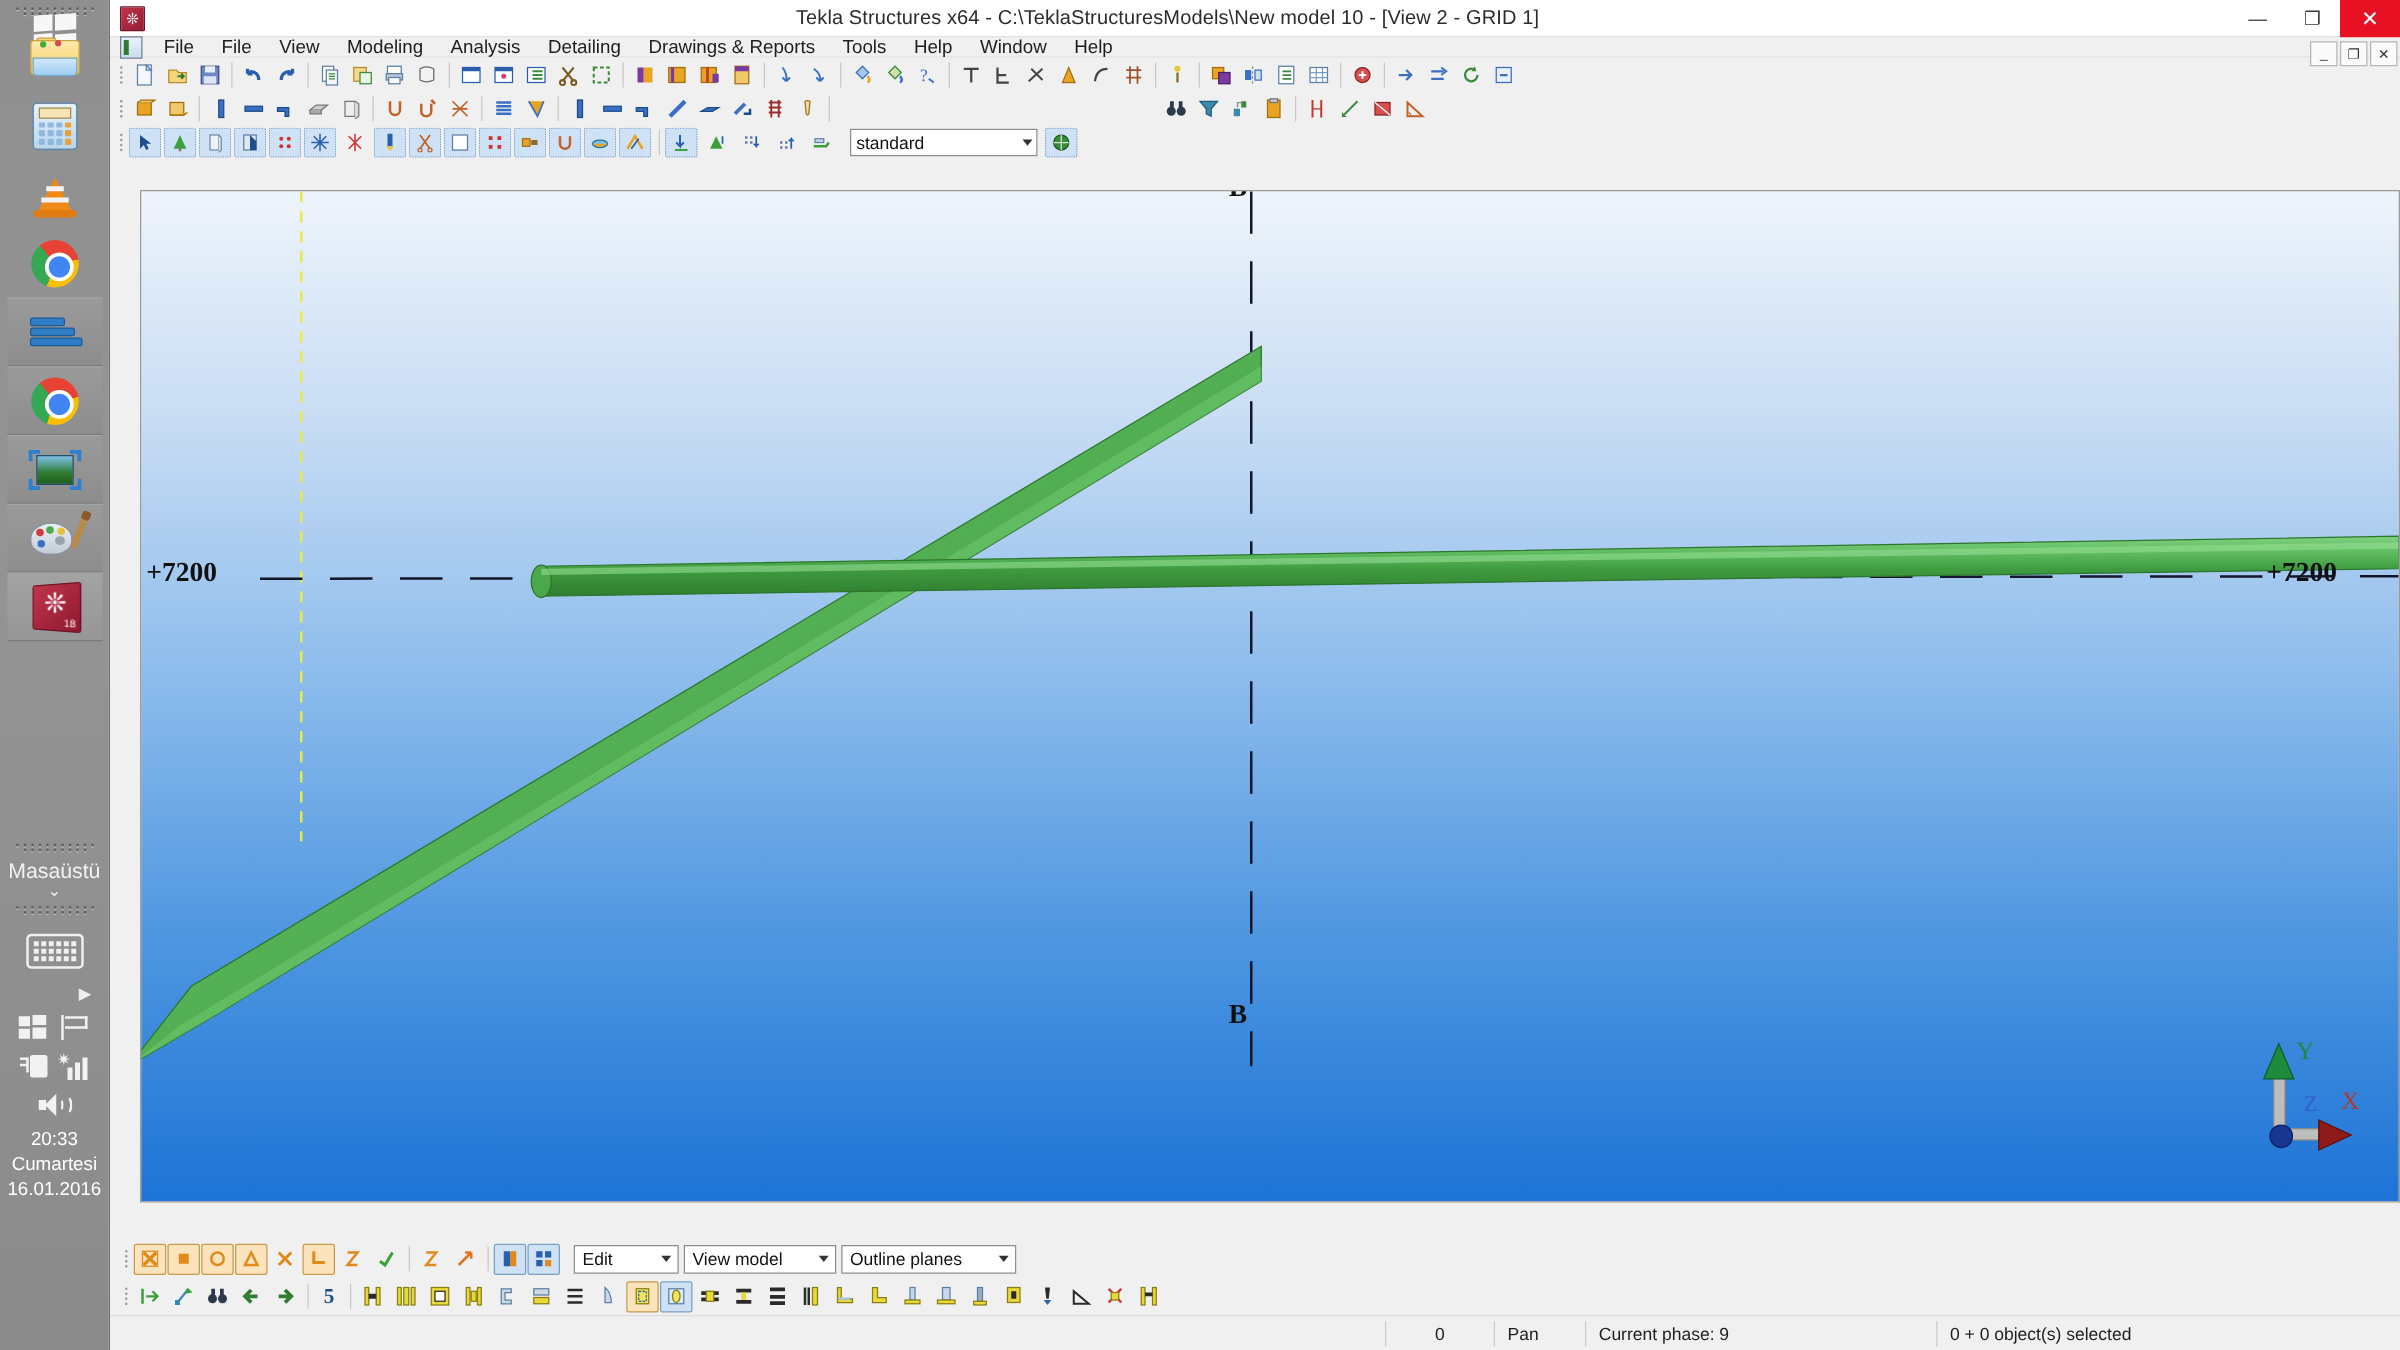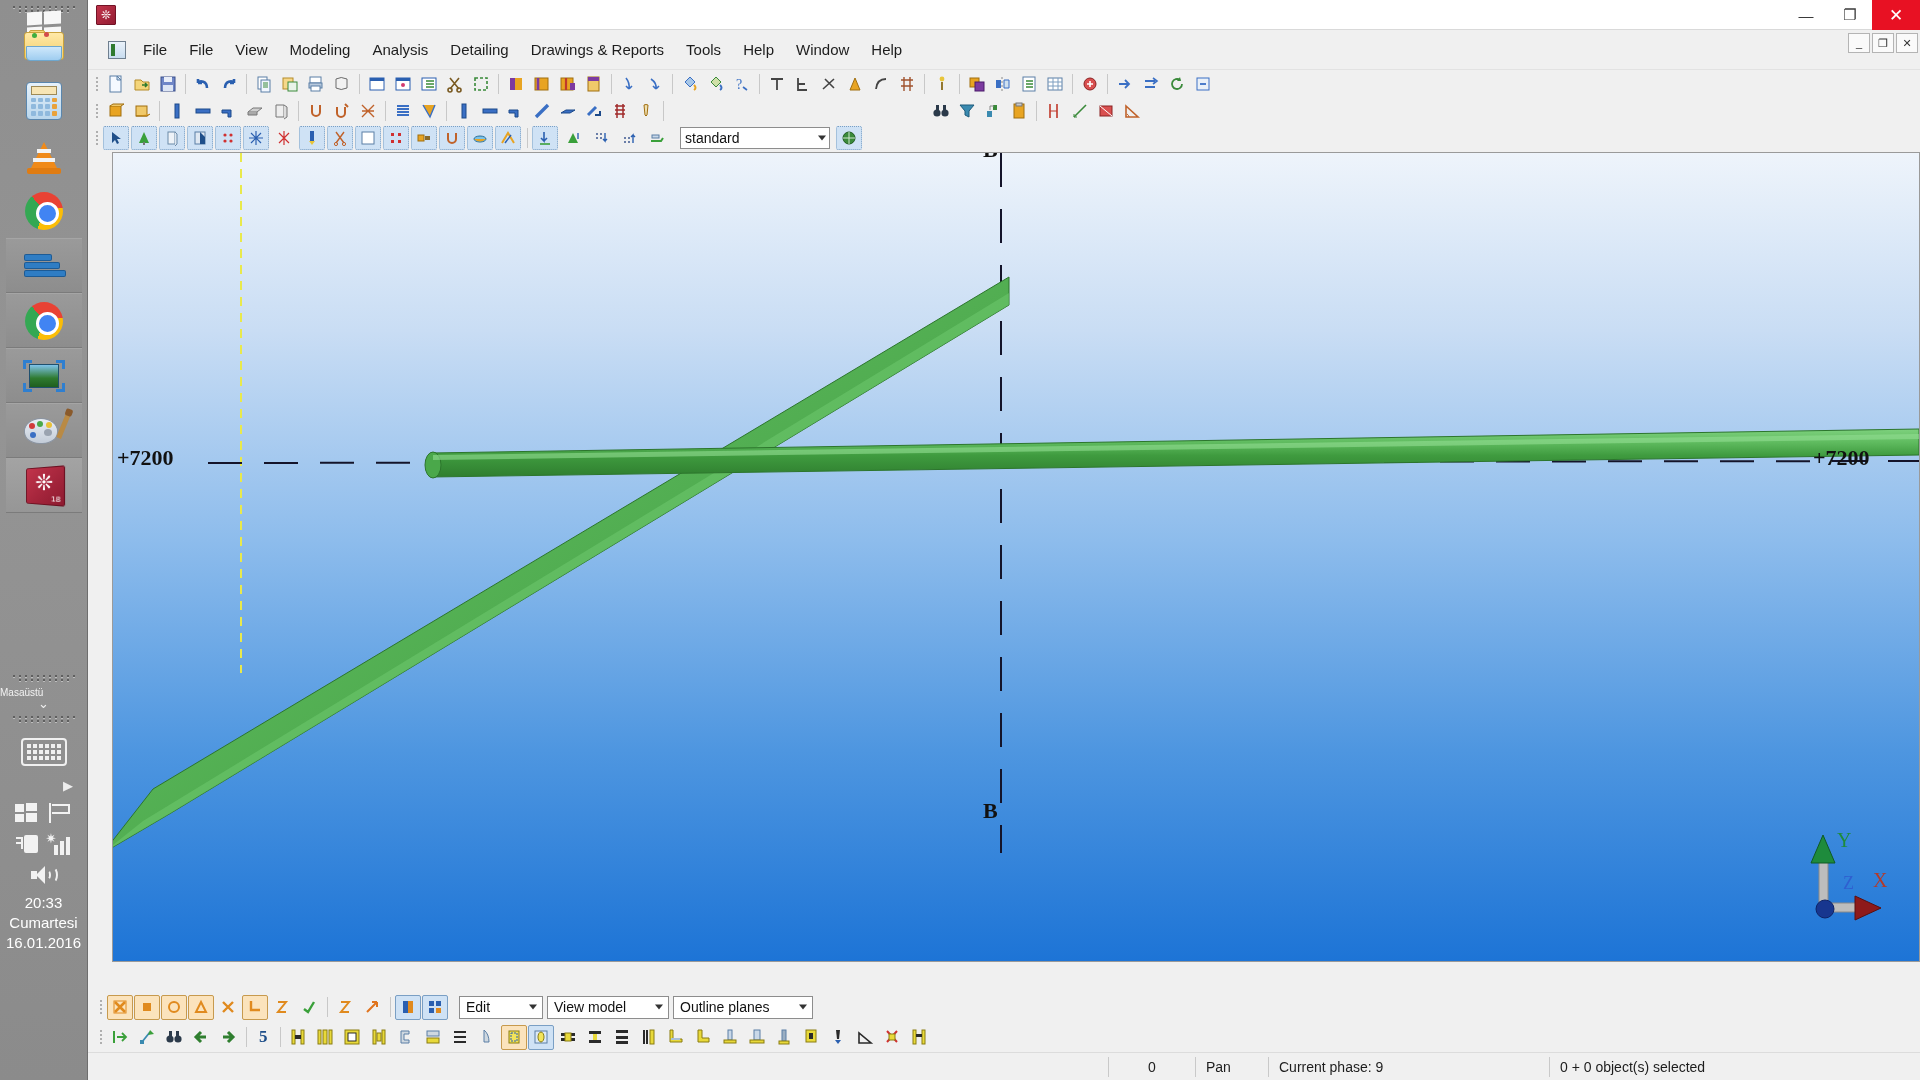--- a/index.html
+++ b/index.html
@@ -34,21 +34,21 @@
     width:88px; height:55px; display:flex; align-items:center; justify-content:center;
     position:relative;
   }
   .tb-btn{
     width:76px; height:55px; margin:0 auto; display:flex; align-items:center; justify-content:center;
     background:linear-gradient(180deg,#9a9a9a,#8d8d8d);
     border-top:1px solid #a5a5a5; border-bottom:1px solid #7b7b7b;
   }
   .tb-btn.active{ background:linear-gradient(180deg,#a3a3a3,#969696); }
 
-  .tb-label{ color:#f2f2f2; font-size:10px; }
+  .tb-label{ color:#f2f2f2; font-size:17px; text-align:center; }
   .tb-time{ color:#fff; font-size:15px; text-align:center; line-height:20px; }
   .tb-chev{ color:#efefef; font-size:13px; text-align:center; line-height:12px; }
 
   
   .ic{ position:relative; display:block; }
 
   .ic-folder{ width:40px; height:32px; }
   .ic-folder .f-back{ position:absolute; left:0; top:2px; width:40px;height:28px;border-radius:3px;
       background:linear-gradient(180deg,#ffe9a8,#f3ce6b); border:1px solid #caa33c;}
   .ic-folder .f-tabs{ position:absolute; left:5px; top:0; width:16px;height:7px;border-radius:2px;background:#f6d67c;border:1px solid #caa33c;}
@@ -165,22 +165,22 @@
   }
   .win-ctrls{ position:absolute; right:0; top:0; height:30px; display:flex; }
   .win-ctrls .wc{
     width:44px; height:30px; display:flex; align-items:center; justify-content:center;
     color:#3a3a3a; font-size:15px;
   }
   .win-ctrls .wc.close{ background:#e81123; color:#fff; width:48px; font-size:17px; }
 
   
   #menubar{
-    height:40px; display:flex; align-items:center; gap:0;
-    background:#f0f0f0; padding-left:16px; position:relative;
+    height:16px; display:flex; align-items:center; gap:0;
+    background:#f0f0f0; padding-left:4px; position:relative;
     border-bottom:1px solid #e2e2e2;
   }
   #menubar .mb-icon{ width:18px;height:18px;margin:0 6px 0 4px;border:1px solid #6f7f8f;
      background:linear-gradient(180deg,#eaf2fa,#c8dcef); position:relative;}
   #menubar .mb-icon:after{content:"";position:absolute;left:2px;top:2px;width:4px;height:12px;background:#2f7a2f;}
   #menubar .mi{
     font-size:15px; color:#1d1d1d; padding:4px 11px; cursor:default; white-space:nowrap;
   }
   .mdi-ctrls{ position:absolute; right:2px; top:3px; display:flex; gap:2px; }
   .mdi-ctrls span{
@@ -503,20 +503,21 @@
   <div class="tb-time">Cumartesi</div>
   <div class="tb-time">16.01.2016</div>
 </div>
 
 <div id="app">
 
   <div id="titlebar">
     <div id="app-icon">
       <span class="tekla-mini"></span>
     </div>
+    <div id="title-text">Tekla Structures x64 - C:\TeklaStructuresModels\New model 10  - [View 2 - GRID 1]</div>
     <div class="win-ctrls">
       <div class="wc">—</div>
       <div class="wc">❐</div>
       <div class="wc close">✕</div>
     </div>
   </div>
 
   <div id="menubar">
     <span class="mb-icon"></span>
     <div class="mi">File</div>

